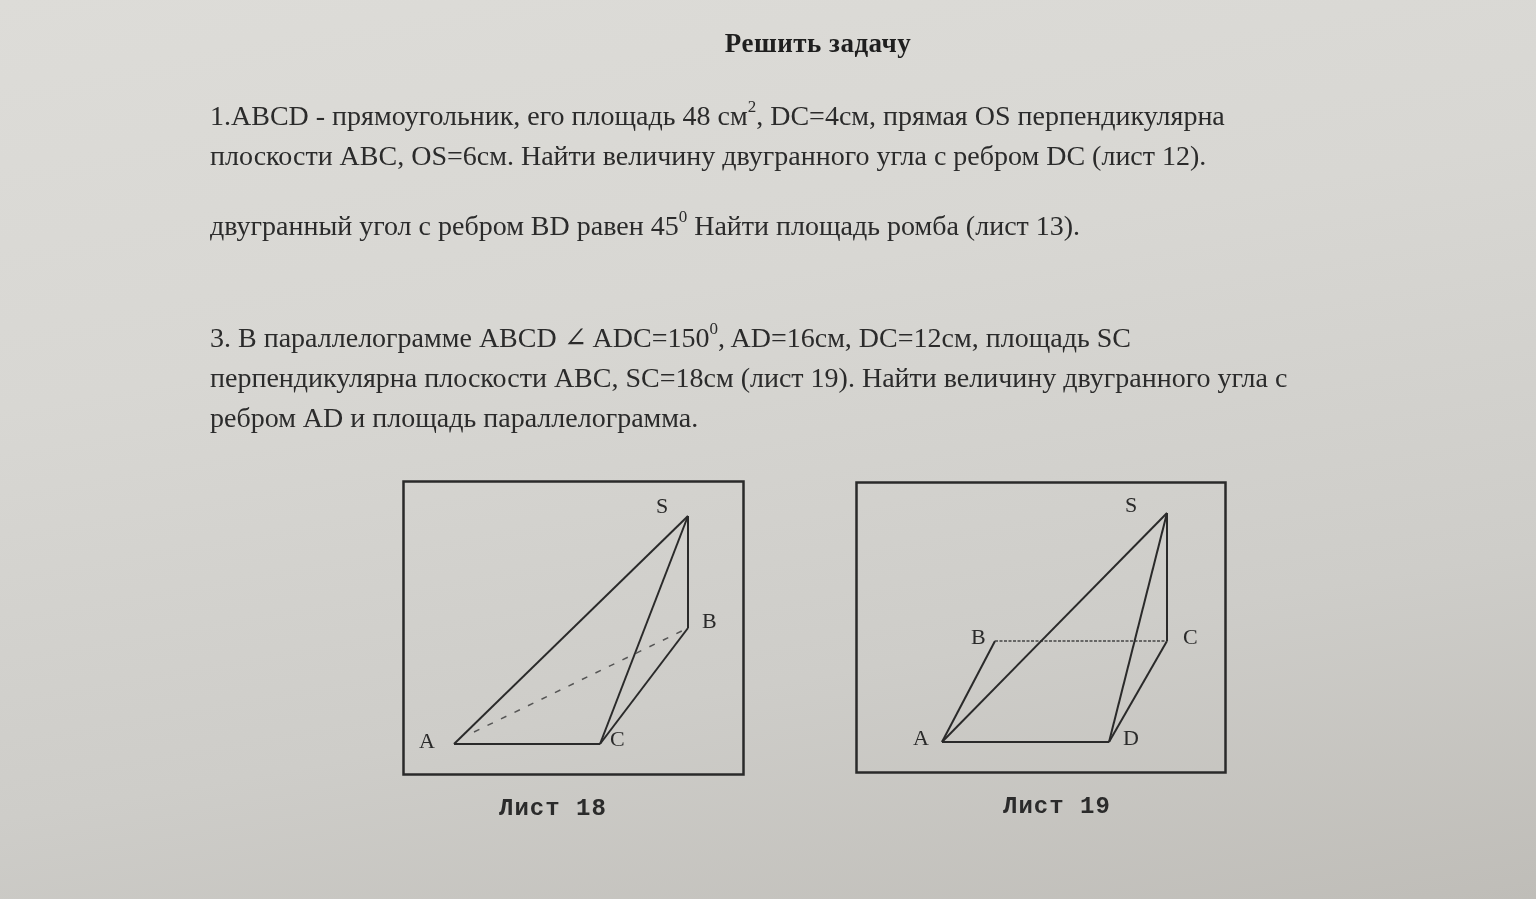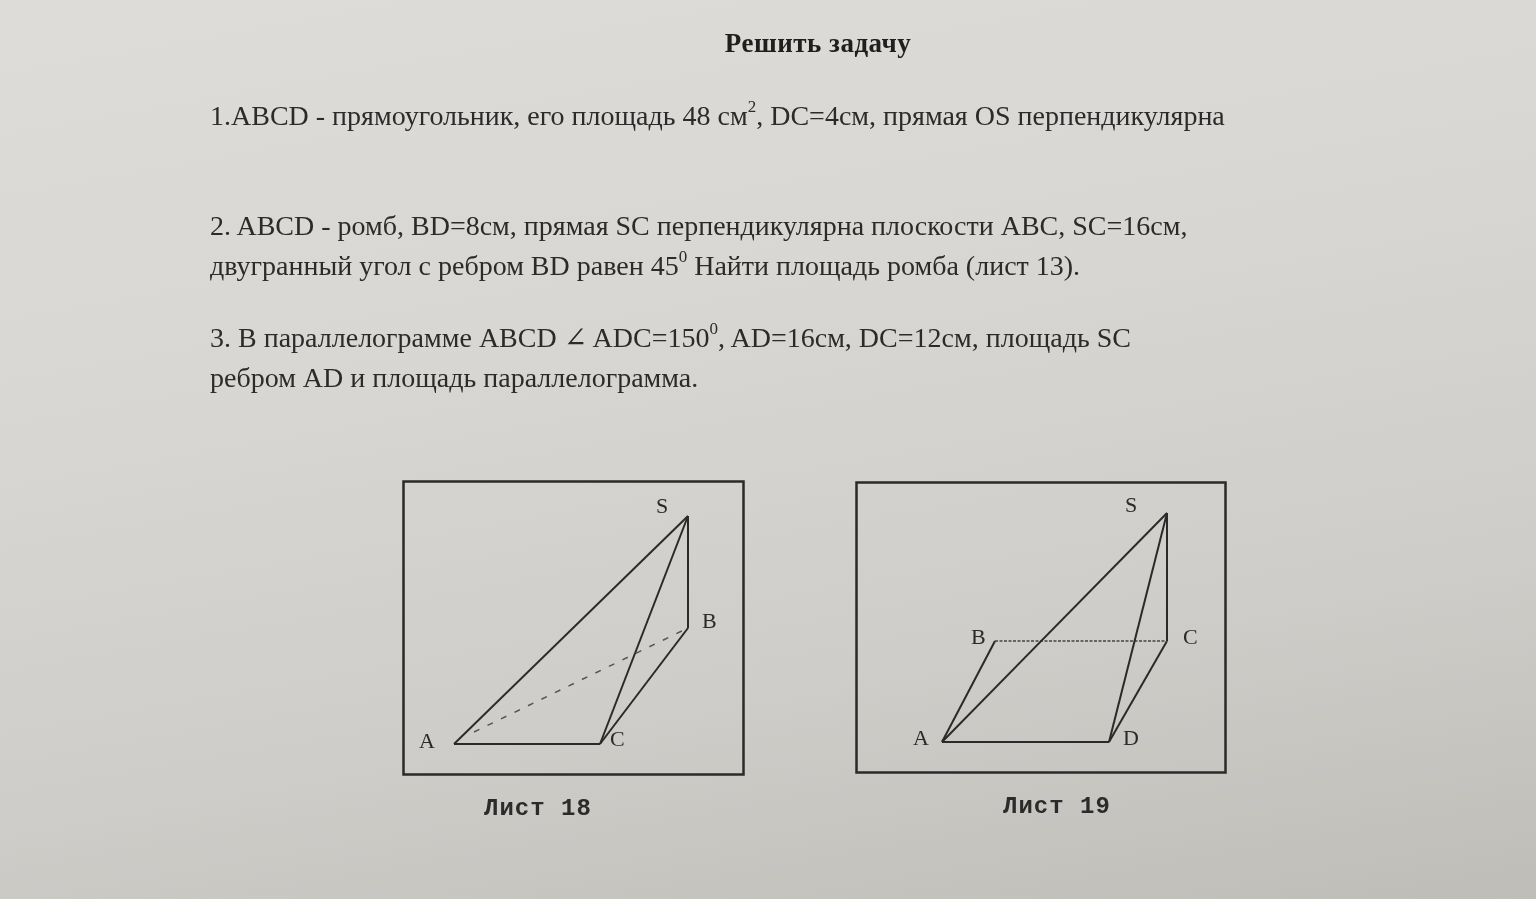--- a/index.html
+++ b/index.html
@@ -54,44 +54,45 @@
     #fig18 { left: 402px; top: 480px; width: 343px; height: 296px; }
     #fig19 { left: 855px; top: 481px; width: 372px; height: 293px; }
     .caption {
       position: absolute;
       font-family: "Liberation Mono", "DejaVu Sans Mono", monospace;
       font-weight: bold;
       font-size: 24px;
       color: #2b2b2b;
       letter-spacing: 1px;
     }
-    #cap18 { left: 484px; top: 795px; }
+    #cap18 { left: 499px; top: 795px; }
     #cap19 { left: 955px; top: 793px; margin-left: 48px; }
     .vlabel {
       font-family: "Liberation Serif", "DejaVu Serif", serif;
       font-size: 22px;
       fill: #2a2a2a;
     }
   </style>
 </head>
 <body>
 
 <div class="page-title">Решить задачу</div>
 
 <div class="problem" id="p1">
   <span class="line"><span>1.ABCD - прямоугольник, его площадь 48 см</span><sup>2</sup><span>, DC=4см, прямая OS перпендикулярна</span></span>
+  <span class="line">плоскости ABC, OS=6см. Найти величину двугранного угла с ребром DC (лист 12).</span>
 </div>
 
 <div class="problem" id="p2">
-  <span class="line">2. ABCD - ромб, BD=8см, прямая SC перпендикулярна плоскости ABC, SC=16см,</span>
   <span class="line"><span>двугранный угол с ребром BD равен 45</span><sup>0</sup><span> Найти площадь ромба (лист 13).</span></span>
 </div>
 
 <div class="problem" id="p3">
   <span class="line"><span>3. В параллелограмме ABCD ∠ ADC=150</span><sup>0</sup><span>, AD=16см, DC=12см, площадь SC</span></span>
+  <span class="line">перпендикулярна плоскости ABC, SC=18см (лист 19). Найти величину двугранного угла с</span>
   <span class="line">ребром AD и площадь параллелограмма.</span>
 </div>
 
 <div class="figure" id="fig18">
   <svg width="343" height="296" viewBox="0 0 343 296">
     <rect x="1.5" y="1.5" width="340" height="293" fill="none" stroke="#2a2a2a" stroke-width="2.5"></rect>
 
     <line x1="52" y1="264" x2="198" y2="264" stroke="#2a2a2a" stroke-width="2"></line>
     <line x1="52" y1="264" x2="286" y2="36" stroke="#2a2a2a" stroke-width="2"></line>
     <line x1="198" y1="264" x2="286" y2="36" stroke="#2a2a2a" stroke-width="2"></line>

